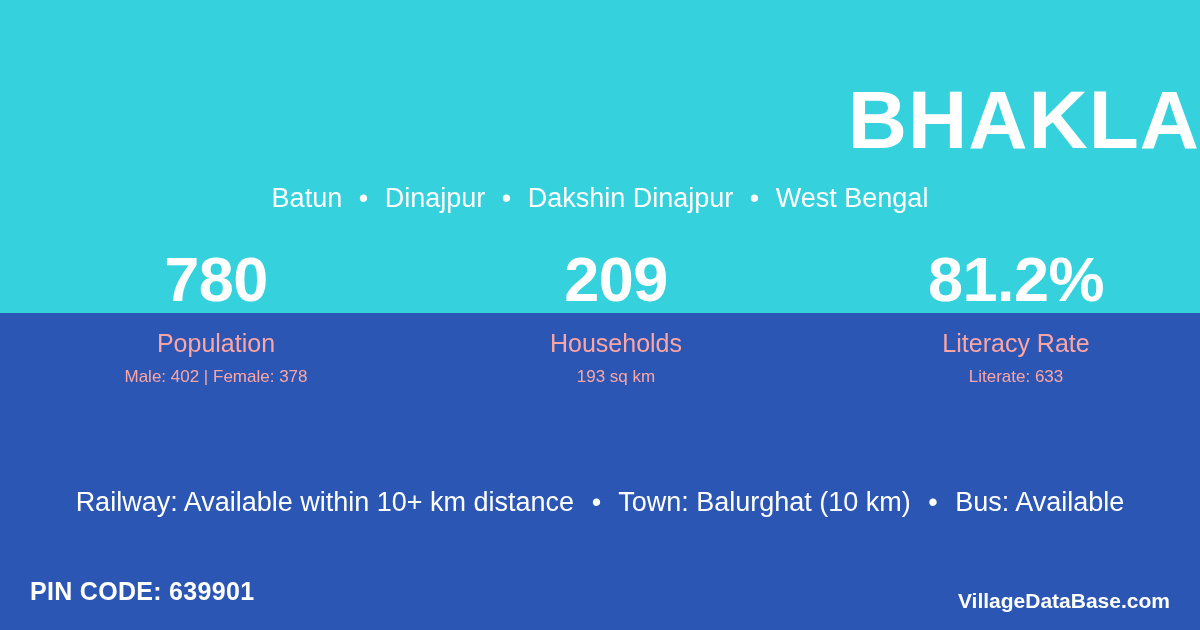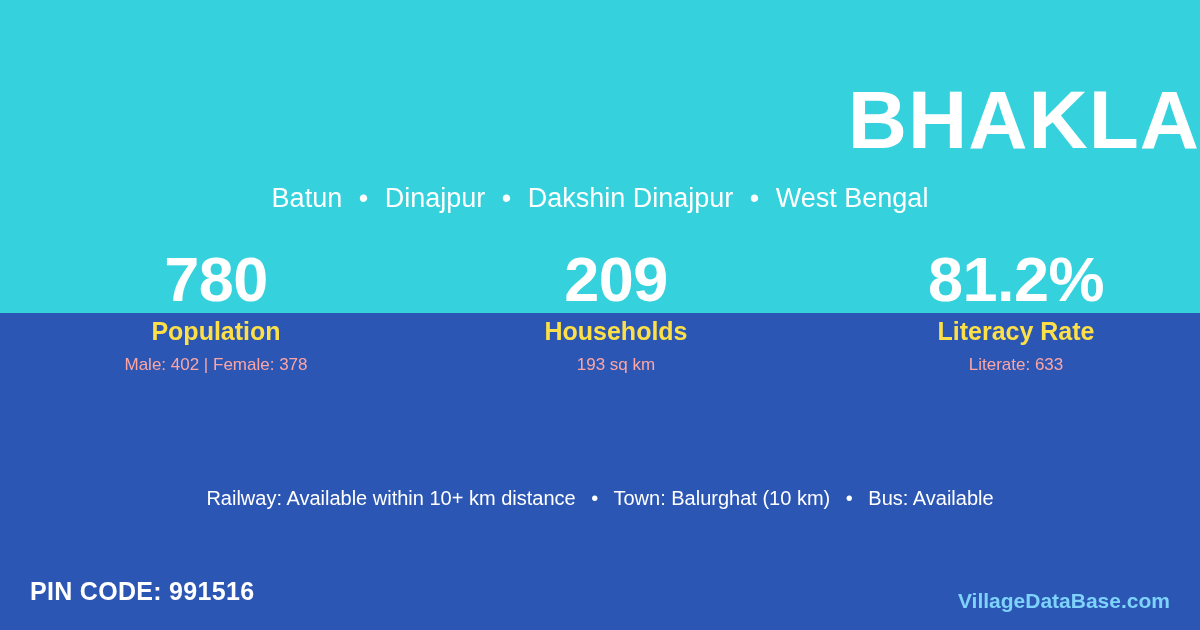--- a/index.html
+++ b/index.html
@@ -88,42 +88,42 @@
   }
   .stat-value {
     font-size: 63px;
     font-weight: bold;
     color: #ffffff;
     line-height: 1;
     letter-spacing: -0.5px;
     height: 64px;
   }
   .stat-label {
-    margin-top: 4px;
+    margin-top: 16px;
     font-size: 25px;
-    font-weight: bold;
-    color: #fde047;
+    font-weight: normal;
+    color: #fca5a5;
     line-height: 1.2;
   }
   .stat-sub {
     margin-top: 9px;
     font-size: 17px;
     font-weight: normal;
     color: #fca5a5;
     line-height: 1.2;
   }
 
   
   .amenities {
     position: absolute;
     left: 0;
     top: 485px;
     width: 1200px;
     text-align: center;
-    font-size: 20px;
+    font-size: 27px;
     color: #ffffff;
     line-height: 1.3;
     white-space: nowrap;
   }
   .amenities .amen-sep {
     display: inline-block;
     padding: 0 10px;
     color: #ffffff;
   }
 
@@ -138,21 +138,21 @@
     letter-spacing: 0.3px;
     line-height: 1.2;
     white-space: nowrap;
   }
   .brand {
     position: absolute;
     right: 30px;
     top: 588px;
     font-size: 21px;
     font-weight: bold;
-    color: #7dd3fc;
+    color: #ffffff;
     line-height: 1.2;
     white-space: nowrap;
   }
 </style>
 </head>
 <body>
 
 <div class="teal-band"></div>
 <div class="blue-body"></div>
 
@@ -191,15 +191,15 @@
 </div>
 
 <div class="amenities">
   <span>Railway: Available within 10+ km distance</span>
   <span class="amen-sep">•</span>
   <span>Town: Balurghat (10 km)</span>
   <span class="amen-sep">•</span>
   <span>Bus: Available</span>
 </div>
 
-<div class="pin-code">PIN CODE: 991516</div>
+<div class="pin-code">PIN CODE: 639901</div>
 
 <div class="brand">VillageDataBase.com</div>
 
 </body></html>

